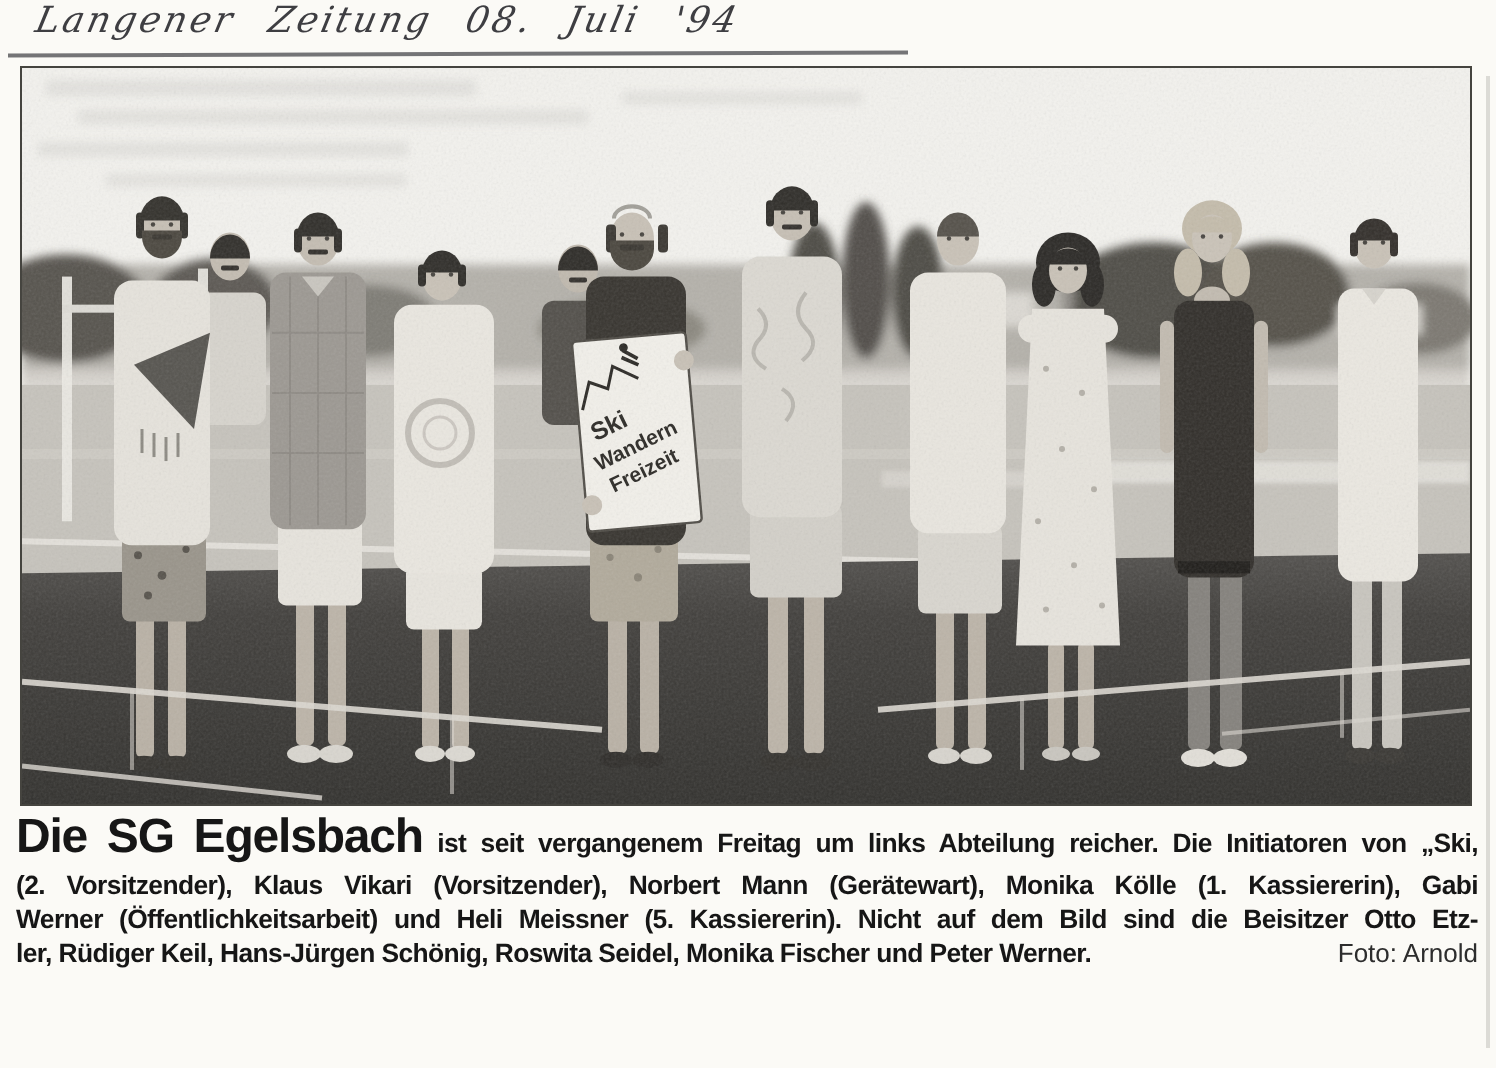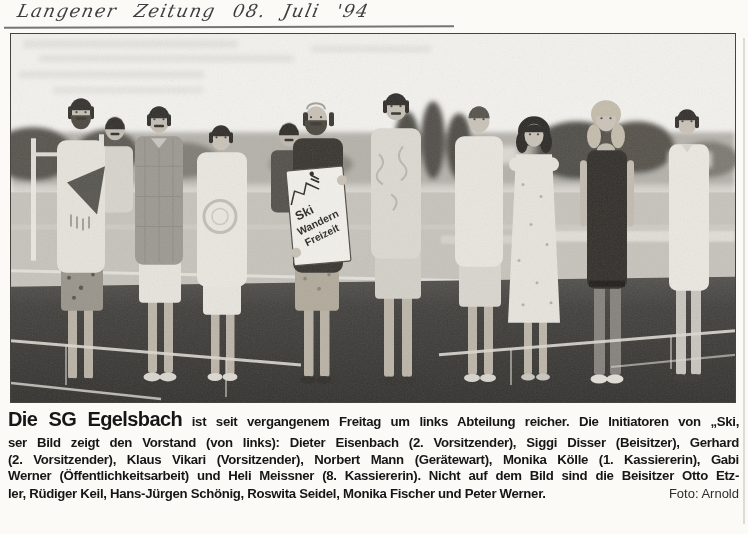--- a/index.html
+++ b/index.html
@@ -32,21 +32,21 @@
   }
   
   .caption{
     position:absolute;left:8px;top:406px;width:731px;
     color:#161616;font-weight:bold;font-size:13.2px;letter-spacing:-0.3px;
   }
   .cap-line{
     text-align:justify;text-align-last:justify;line-height:16.6px;
   }
   .cap-first{line-height:26px;}
-  .cap-lead{font-size:20px;letter-spacing:-0.6px;}
+  .cap-lead{font-size:24px;letter-spacing:-0.6px;}
   .cap-last{
     display:flex;justify-content:space-between;align-items:baseline;line-height:18px;
   }
   .credit{font-weight:normal;font-size:13px;letter-spacing:0;color:#2d2d2d;}
   svg text{font-family:"Liberation Sans", sans-serif;}
 </style>
 </head>
 <body>
 
 <div class="handwriting">Langener Zeitung  08. Juli '94</div>
@@ -344,20 +344,19 @@
   </g>
 
   <rect x="0" y="0" width="724" height="367" filter="url(#grain)" opacity="0.15"></rect>
 </svg>
 </div>
 
 <div class="scan-line-right"></div>
 
 <div class="caption">
   <div class="cap-line cap-first"><span class="cap-lead">Die SG Egelsbach</span><span> ist seit vergangenem Freitag um links Abteilung reicher. Die Initiatoren von „Ski,</span></div>
-  <div class="cap-line">ser Bild zeigt den Vorstand (von links): Dieter Eisenbach (2. Vorsitzender), Siggi Disser (Beisitzer), Gerhard</div>
   <div class="cap-line">(2. Vorsitzender), Klaus Vikari (Vorsitzender), Norbert Mann (Gerätewart), Monika Kölle (1. Kassiererin), Gabi</div>
-  <div class="cap-line">Werner (Öffentlichkeitsarbeit) und Heli Meissner (8. Kassiererin). Nicht auf dem Bild sind die Beisitzer Otto Etz-</div>
+  <div class="cap-line">Werner (Öffentlichkeitsarbeit) und Heli Meissner (5. Kassiererin). Nicht auf dem Bild sind die Beisitzer Otto Etz-</div>
   <div class="cap-last">
     <span>ler, Rüdiger Keil, Hans-Jürgen Schönig, Roswita Seidel, Monika Fischer und Peter Werner.</span>
     <span class="credit">Foto: Arnold</span>
   </div>
 </div>
 
 </body></html>

